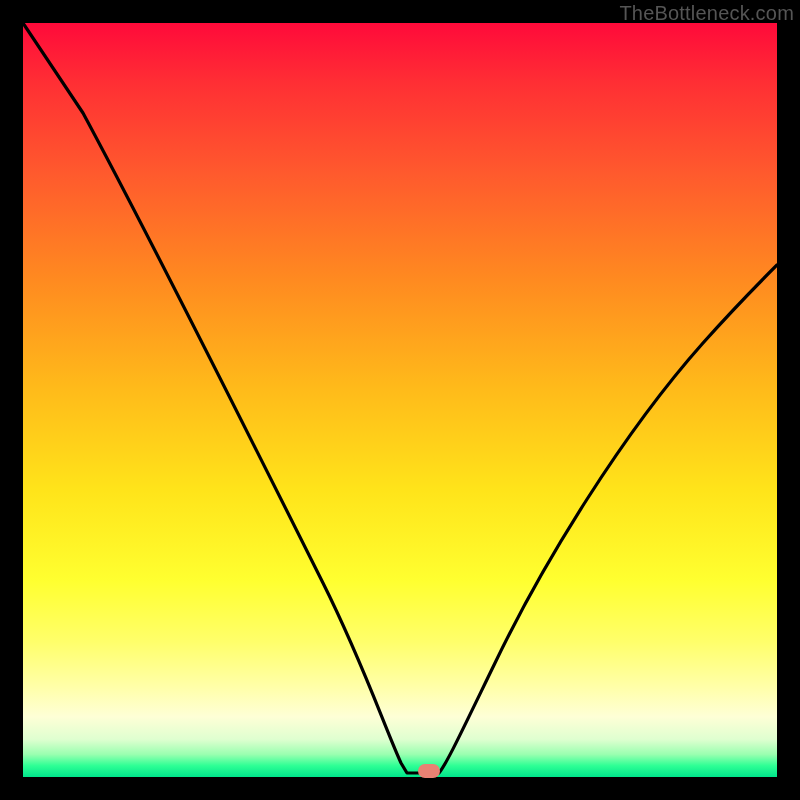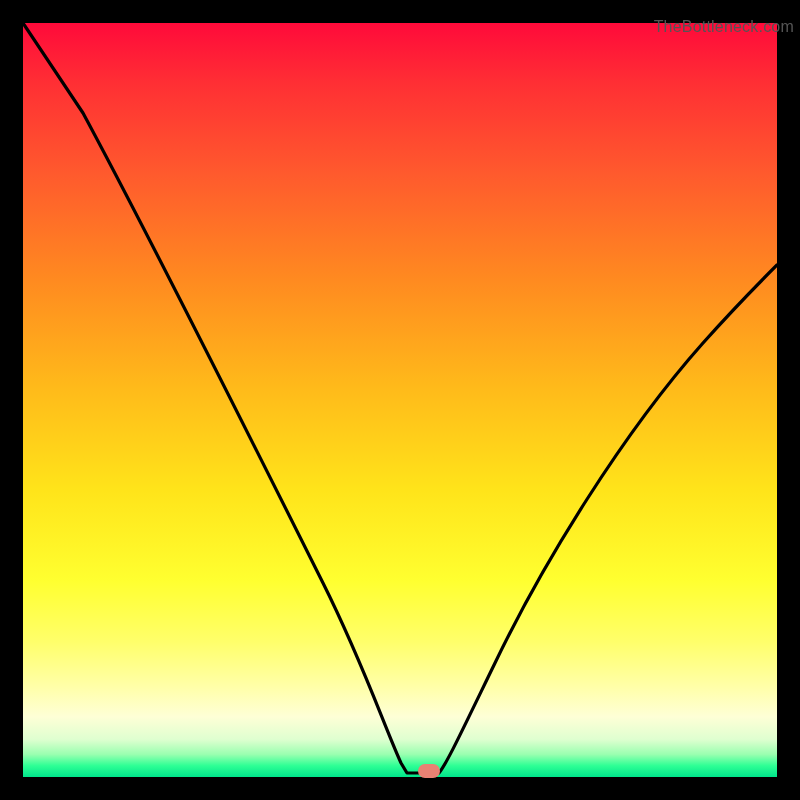--- a/index.html
+++ b/index.html
@@ -29,24 +29,24 @@
       #ffffa8 88%,
       #feffd6 92%,
       #dfffd0 95%,
       #9affb0 97%,
       #2eff95 98.5%,
       #00e58b 100%
     );
   }
   .watermark {
     position: absolute;
-    top: 18px;
+    top: 2px;
     right: 6px;
     color: #555;
-    font-size: 16px;
+    font-size: 20px;
     font-weight: 500;
     letter-spacing: 0.2px;
   }
   svg.curve {
     position: absolute;
     left: 0;
     top: 0;
     width: 754px;
     height: 754px;
   }

